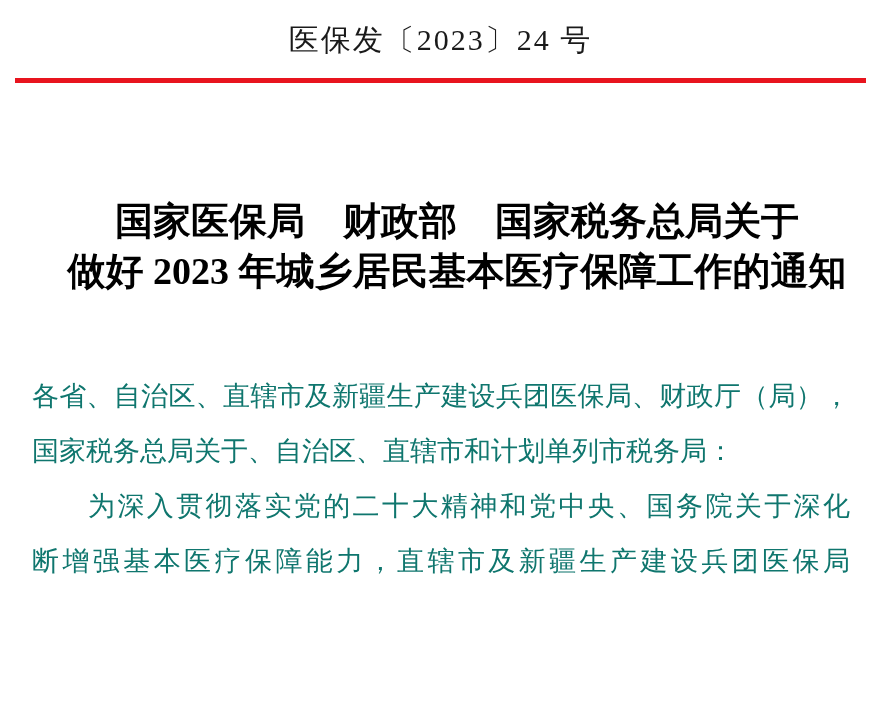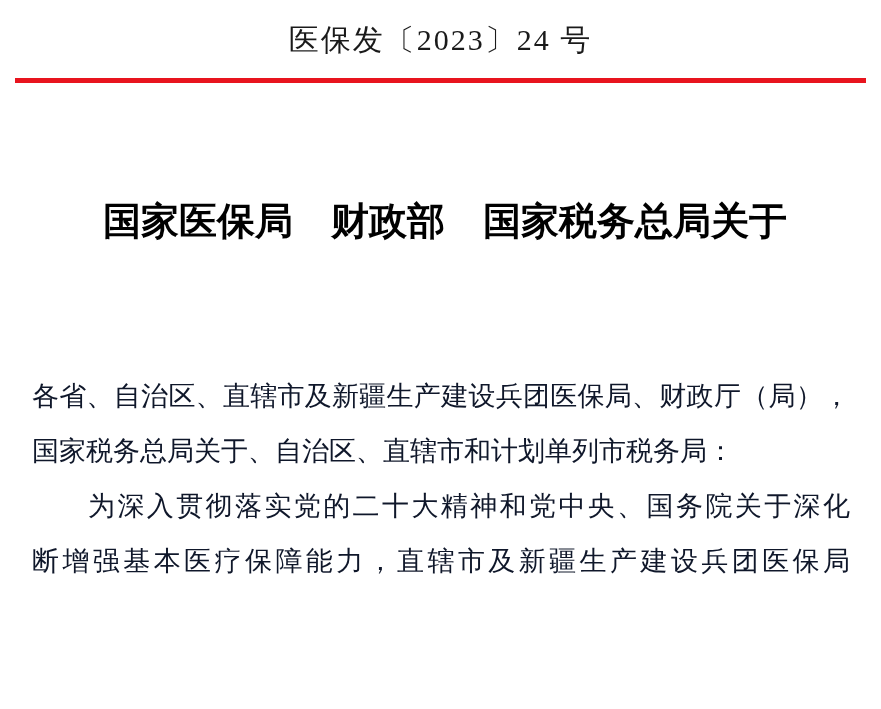--- a/index.html
+++ b/index.html
@@ -35,41 +35,41 @@
     top: 78px;
     left: 15px;
     width: 851px;
     height: 5px;
     background: #e8141e;
   }
 
   .doc-title {
     position: absolute;
     top: 196px;
-    left: 36px;
+    left: 48px;
     width: 818px;
     text-align: center;
     font-size: 38px;
     line-height: 50px;
     font-weight: bold;
     color: #000000;
   }
 
   .doc-title .title-line {
     white-space: nowrap;
   }
 
   .body-text {
     position: absolute;
     top: 369px;
     left: 32px;
     width: 818px;
     font-size: 27px;
     line-height: 55px;
-    color: #0f172a;
+    color: #0f766e;
   }
 
   .body-text .line {
     height: 55px;
     overflow: visible;
   }
 
   .body-text .line.fill {
     text-align: justify;
     text-align-last: justify;
@@ -83,20 +83,21 @@
 <body>
 
 <div class="page">
 
   <div class="doc-number">医保发〔2023〕24 号</div>
 
   <div class="red-divider" style="background: rgb(232, 20, 30);"></div>
 
   <div class="doc-title">
     <div class="title-line">国家医保局　财政部　国家税务总局关于</div>
+    <div class="title-line">做好 2023 年城乡居民基本医疗保障工作的通知</div>
   </div>
 
   <div class="body-text">
     <div class="line fill">各省、自治区、直辖市及新疆生产建设兵团医保局、财政厅（局），</div>
     <div class="line">国家税务总局关于、自治区、直辖市和计划单列市税务局：</div>
     <div class="line fill indent">为深入贯彻落实党的二十大精神和党中央、国务院关于深化</div>
     <div class="line fill">断增强基本医疗保障能力，直辖市及新疆生产建设兵团医保局</div>
   </div>
 
 </div>

